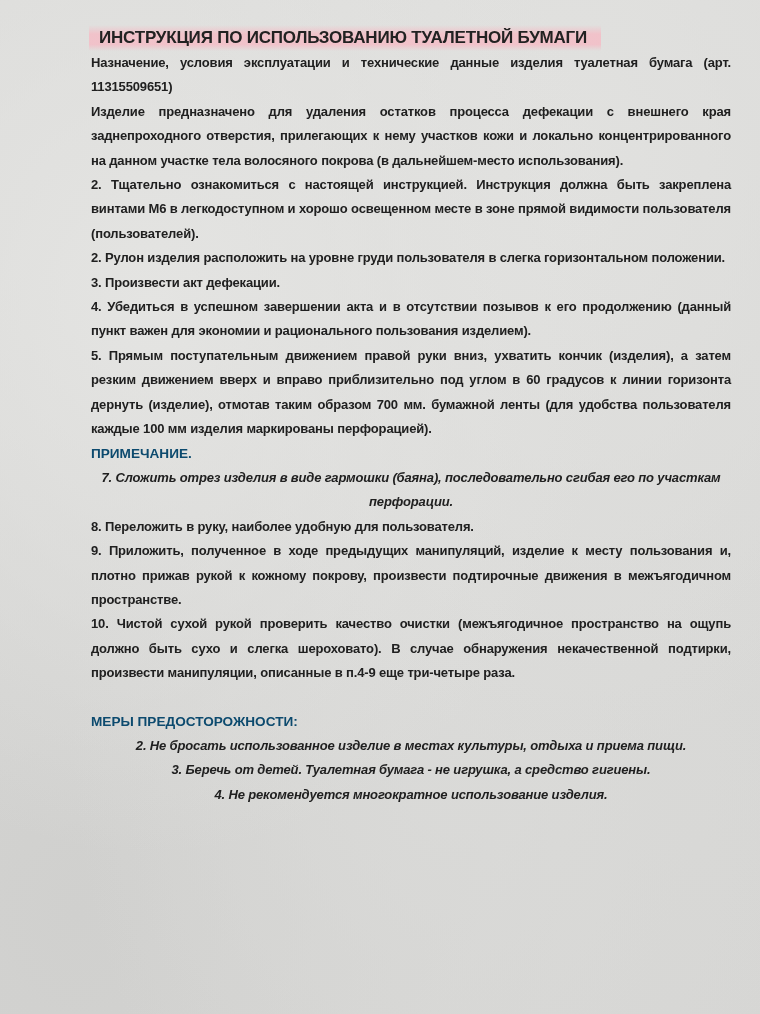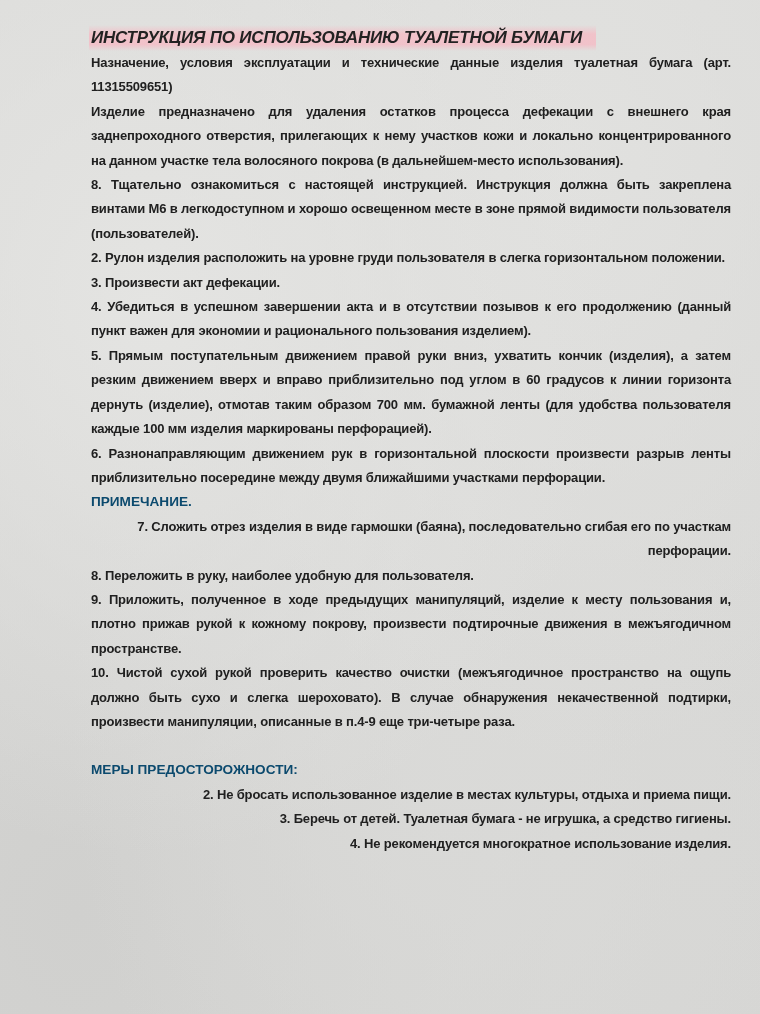--- a/index.html
+++ b/index.html
@@ -27,59 +27,57 @@
       top: 25px;
       width: 640px;
     }
     .title {
       display: inline-block;
       font-size: 17px;
       font-weight: bold;
       letter-spacing: -0.2px;
       color: #222;
       background: linear-gradient(180deg, rgba(255,180,190,0) 0%, rgba(255,170,185,0.55) 35%, rgba(255,170,185,0.55) 75%, rgba(255,180,190,0) 100%);
-      padding: 2px 14px 2px 2px;
+      padding: 2px 14px 2px 10px;
       margin-left: -2px;
       line-height: 22px;
-      font-style: italic;
     }
     .p {
       font-size: 13px;
       font-weight: bold;
       line-height: 24.4px;
       letter-spacing: -0.15px;
       text-align: justify;
       color: #202020;
       margin: 0;
     }
-    .p.nojust { text-align: right; }
+    .p.nojust { text-align: center; font-style: italic; }
     .spacer { height: 24px; }
     .heading {
       font-size: 13.6px;
       font-weight: bold;
       line-height: 24.4px;
       color: #0c4a6e;
     }
   </style>
 </head>
 <body>
 
 <div class="doc">
   <div class="title">ИНСТРУКЦИЯ ПО ИСПОЛЬЗОВАНИЮ ТУАЛЕТНОЙ БУМАГИ</div>
 
   <p class="p">Назначение, условия эксплуатации и технические данные изделия туалетная бумага (арт. 11315509651)</p>
   <p class="p">Изделие предназначено для удаления остатков процесса дефекации с внешнего края заднепроходного отверстия, прилегающих к нему участков кожи и локально концентрированного на данном участке тела волосяного покрова (в дальнейшем-место использования).</p>
 
   <div>
-    <p class="p">8. Тщательно ознакомиться с настоящей инструкцией. Инструкция должна быть закреплена винтами М6 в легкодоступном и хорошо освещенном месте в зоне прямой видимости пользователя (пользователей).</p>
+    <p class="p">2. Тщательно ознакомиться с настоящей инструкцией. Инструкция должна быть закреплена винтами М6 в легкодоступном и хорошо освещенном месте в зоне прямой видимости пользователя (пользователей).</p>
     <p class="p">2. Рулон изделия расположить на уровне груди пользователя в слегка горизонтальном положении.</p>
     <p class="p">3. Произвести акт дефекации.</p>
     <p class="p">4. Убедиться в успешном завершении акта и в отсутствии позывов к его продолжению (данный пункт важен для экономии и рационального пользования изделием).</p>
     <p class="p">5. Прямым поступательным движением правой руки вниз, ухватить кончик (изделия), а затем резким движением вверх и вправо приблизительно под углом в 60 градусов к линии горизонта дернуть (изделие), отмотав таким образом 700 мм. бумажной ленты (для удобства пользователя каждые 100 мм изделия маркированы перфорацией).</p>
-    <p class="p">6. Разнонаправляющим движением рук в горизонтальной плоскости произвести разрыв ленты приблизительно посередине между двумя ближайшими участками перфорации.</p>
   </div>
 
   <div>
     <div class="heading">ПРИМЕЧАНИЕ.</div>
   </div>
 
   <div>
     <p class="p nojust">7. Сложить отрез изделия в виде гармошки (баяна), последовательно сгибая его по участкам перфорации.</p>
     <p class="p">8. Переложить в руку, наиболее удобную для пользователя.</p>
     <p class="p">9. Приложить, полученное в ходе предыдущих манипуляций, изделие к месту пользования и, плотно прижав рукой к кожному покрову, произвести подтирочные движения в межъягодичном пространстве.</p>

